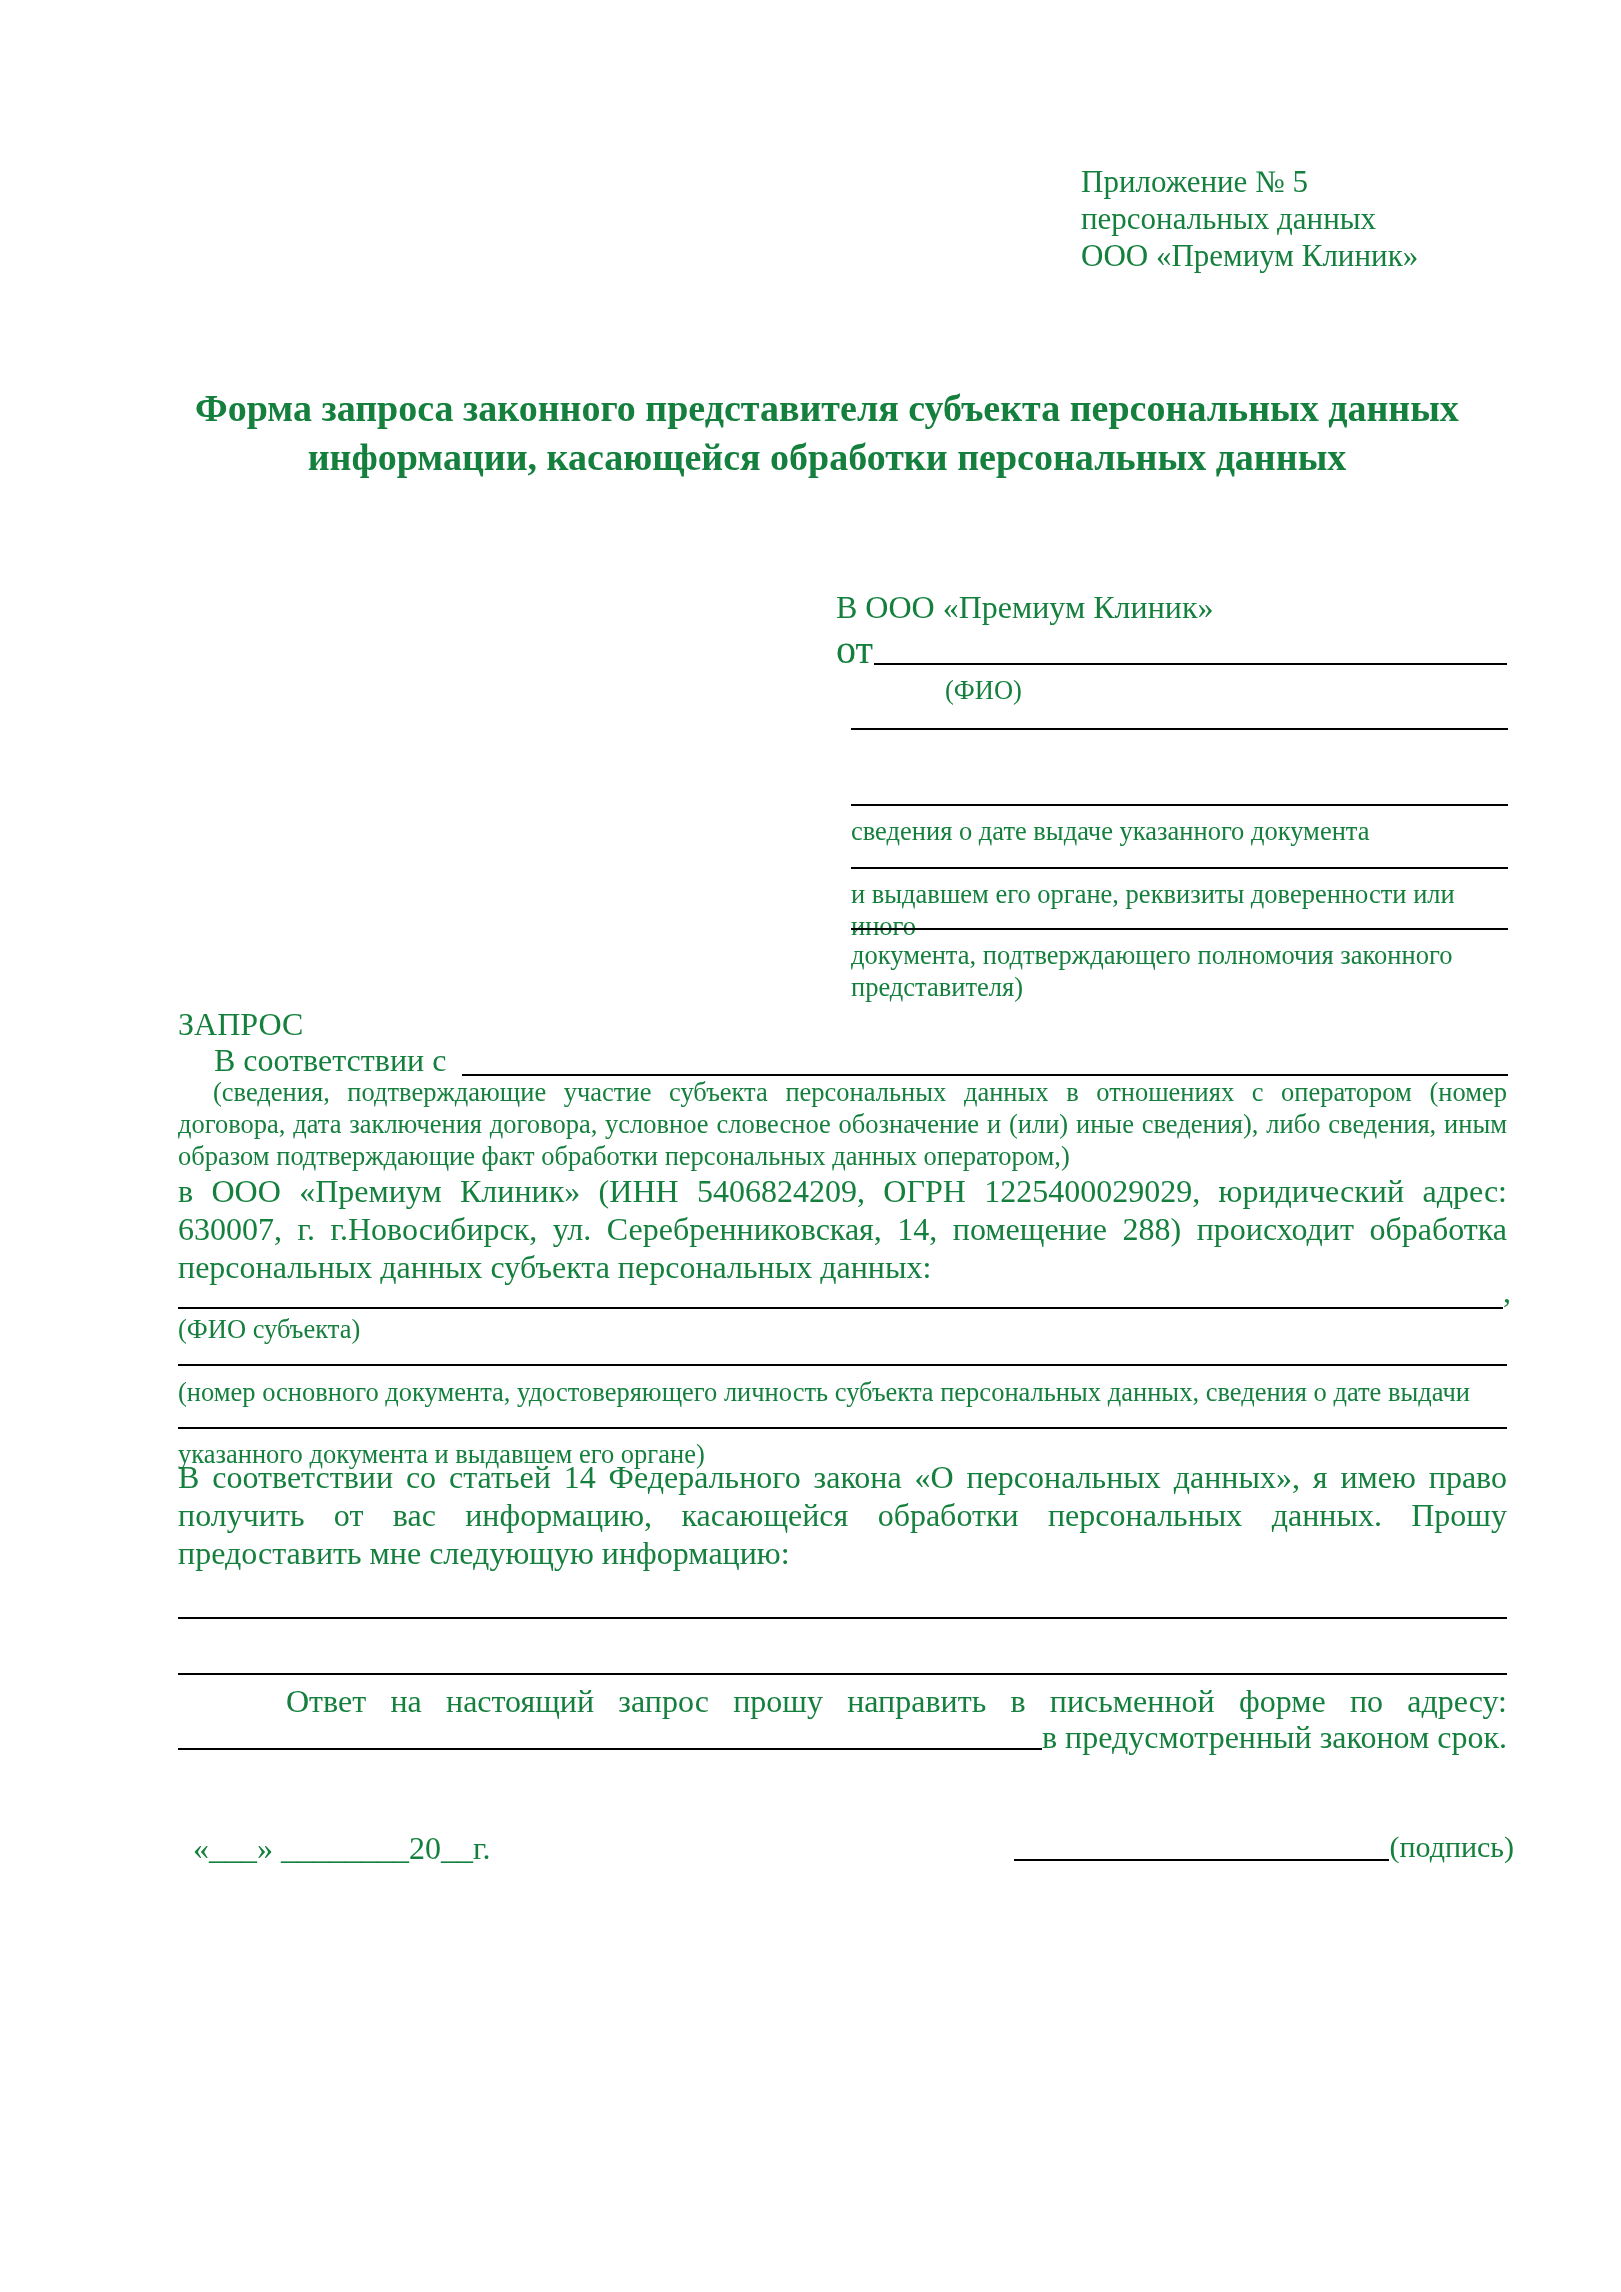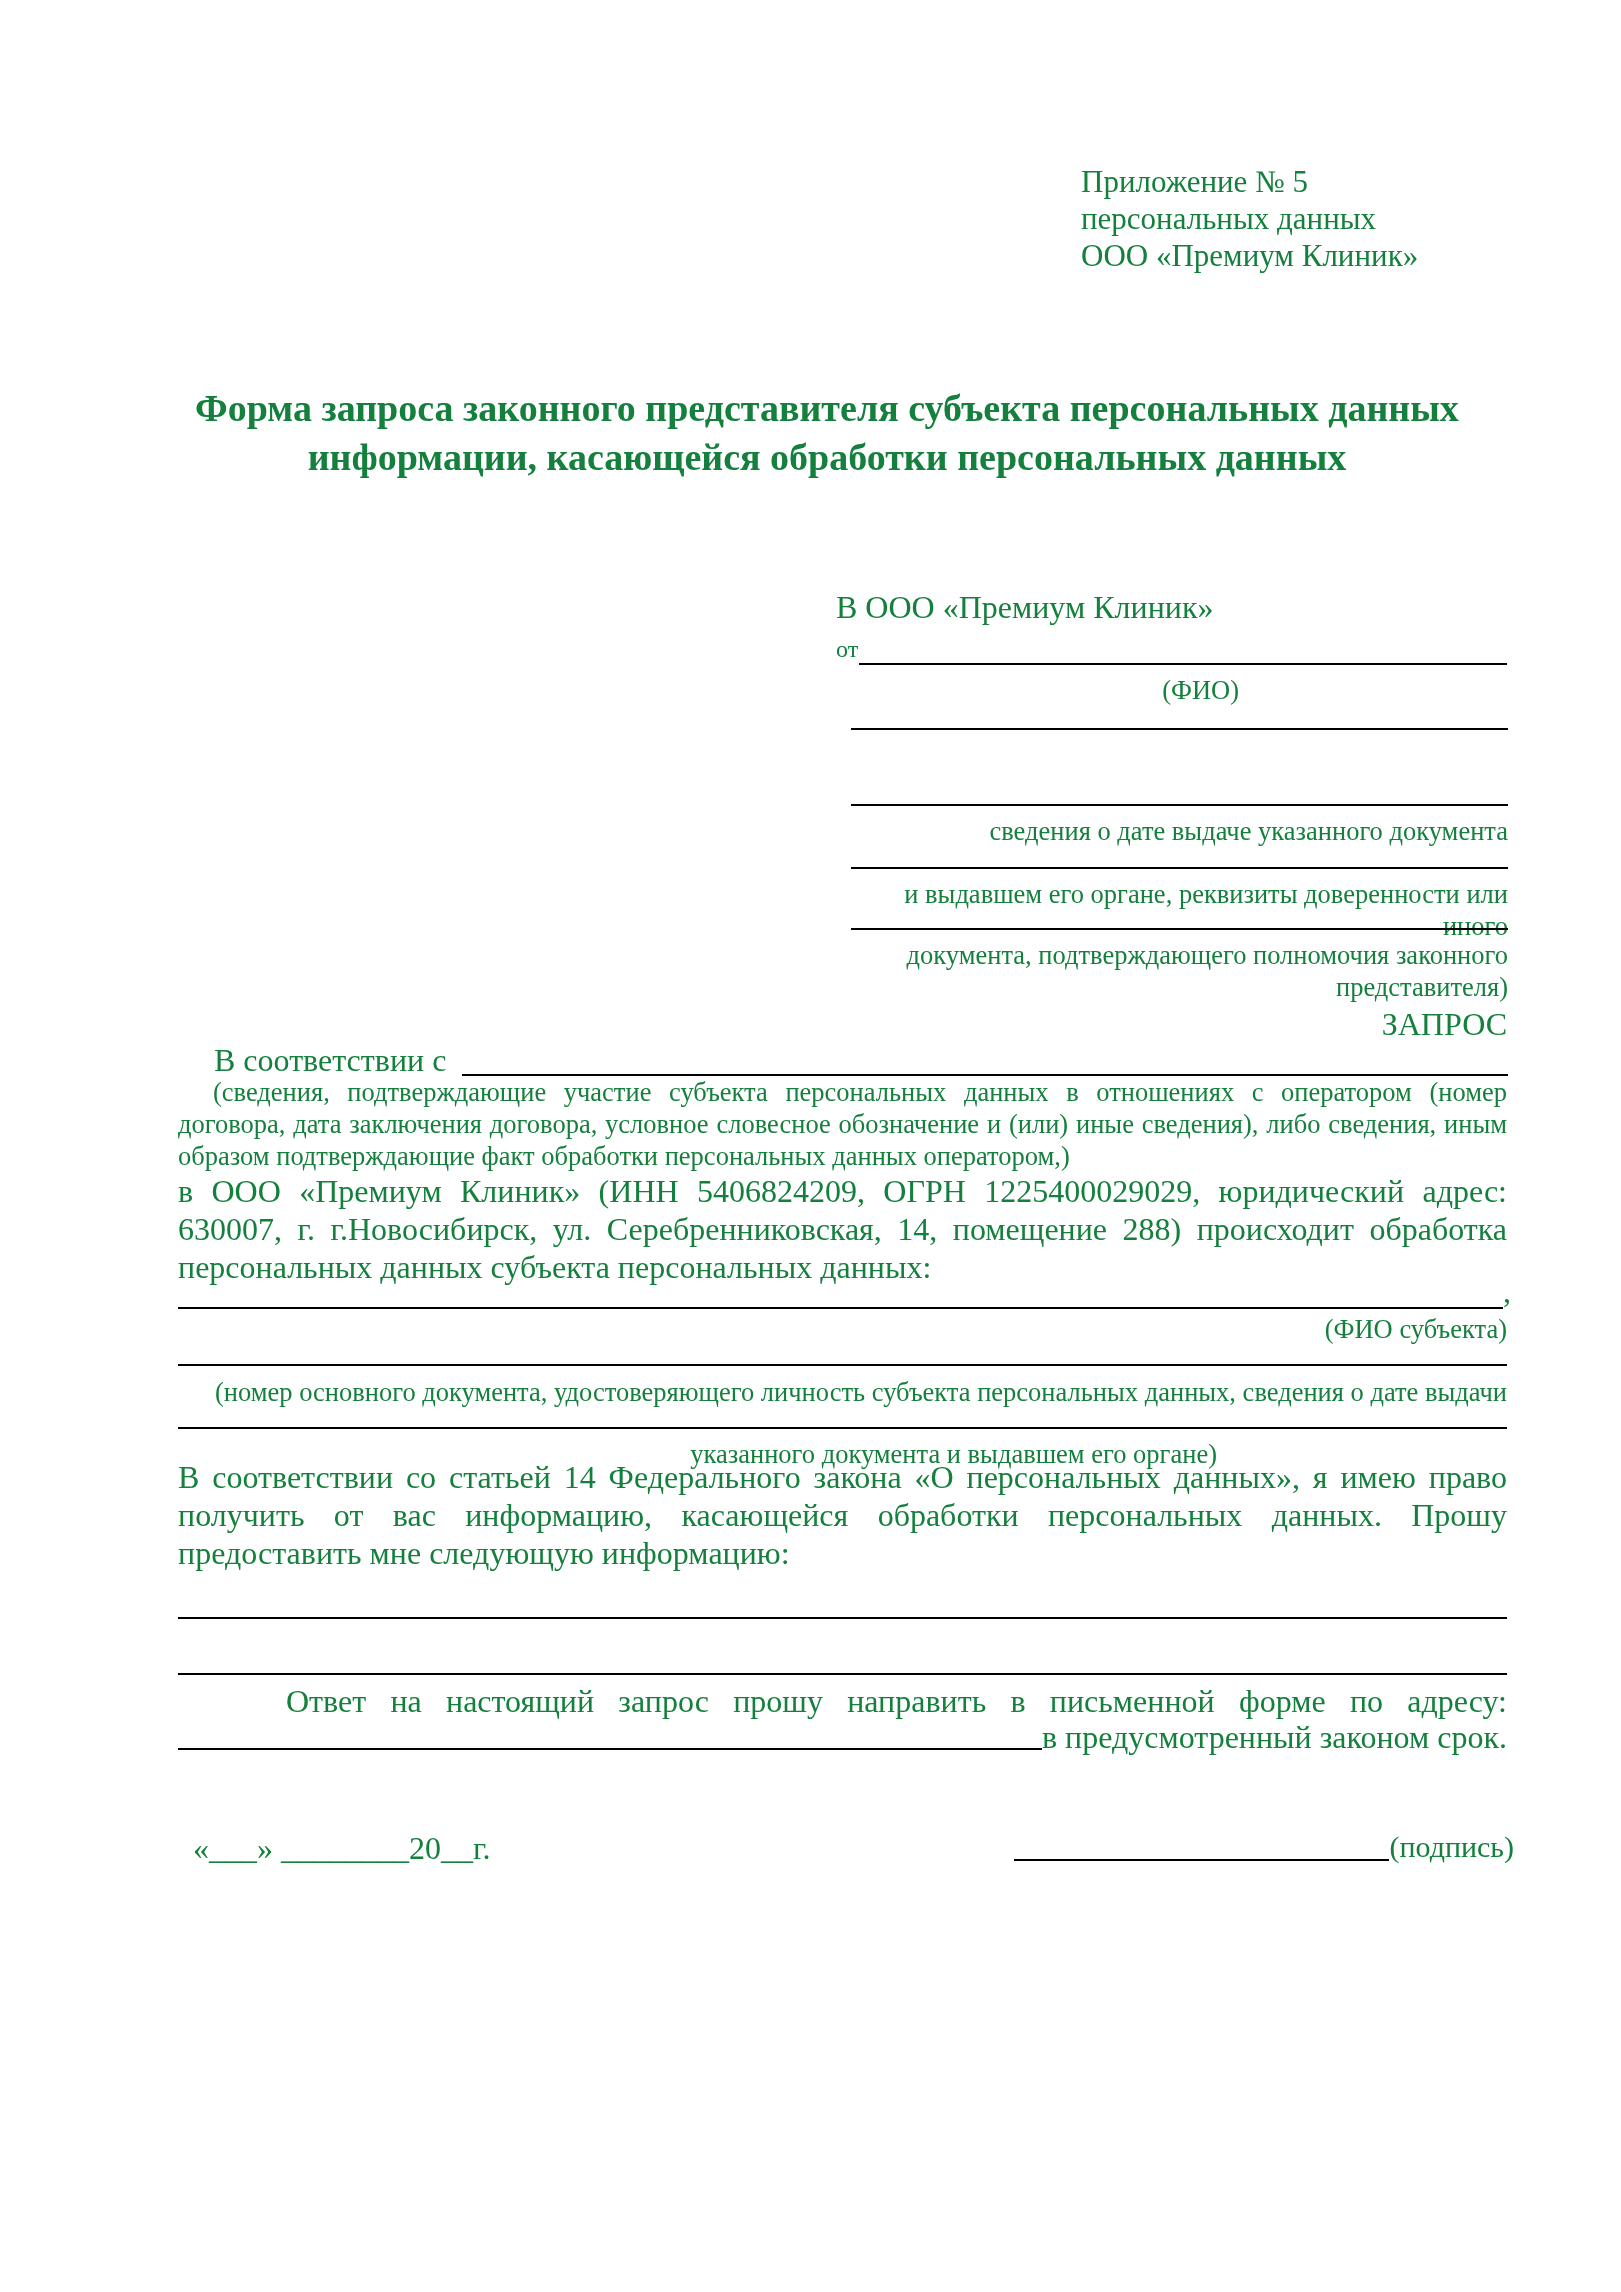--- a/index.html
+++ b/index.html
@@ -8,32 +8,32 @@
     width: 1621px;
     height: 2293px;
     background: #ffffff;
     font-family: "Liberation Serif", serif;
     color: #15803d;
     overflow: hidden;
   }
   .abs { position: absolute; }
   .body-text { font-size: 32px; line-height: 38px; }
   .caption { font-size: 26.5px; line-height: 32px; }
-  .center { text-align: right; }
+  .center { text-align: left; }
   .justify { text-align: justify; }
   .rule { height: 0; border-top: 2.9px solid #000; }
   .row { display: flex; align-items: flex-end; }
   .fill { flex: 1 1 auto; border-bottom: 2.9px solid #000; }
 
   .header-note { left: 1081px; top: 163px; width: 431px; font-size: 31px; line-height: 37px; }
   .doc-title { left: 147px; top: 384px; width: 1360px; font-size: 38px; line-height: 49px; font-weight: bold; text-align: center; }
 
   .addr-to { left: 836px; top: 588px; font-size: 32px; }
   .addr-from-row { left: 836px; top: 632px; width: 671px; height: 35px; }
-  .addr-from-row .from-label { font-size: 24px; line-height: 35px; margin-right: 1px; }
+  .addr-from-row .from-label { font-size: 40px; line-height: 35px; margin-right: 1px; }
   .addr-from-row .fill { margin-bottom: 2px; }
   .fio-caption { left: 945px; top: 674px; width: 294px; }
 
   .d-rule-1 { left: 851px; top: 728px; width: 657px; }
   .d-cap-1  { left: 851px; top: 739px; width: 657px; }
   .d-rule-2 { left: 851px; top: 804px; width: 657px; }
   .d-cap-2  { left: 851px; top: 815px; width: 657px; }
   .d-rule-3 { left: 851px; top: 867px; width: 657px; }
   .d-cap-3  { left: 851px; top: 878px; width: 657px; }
   .d-rule-4 { left: 851px; top: 928px; width: 657px; }

